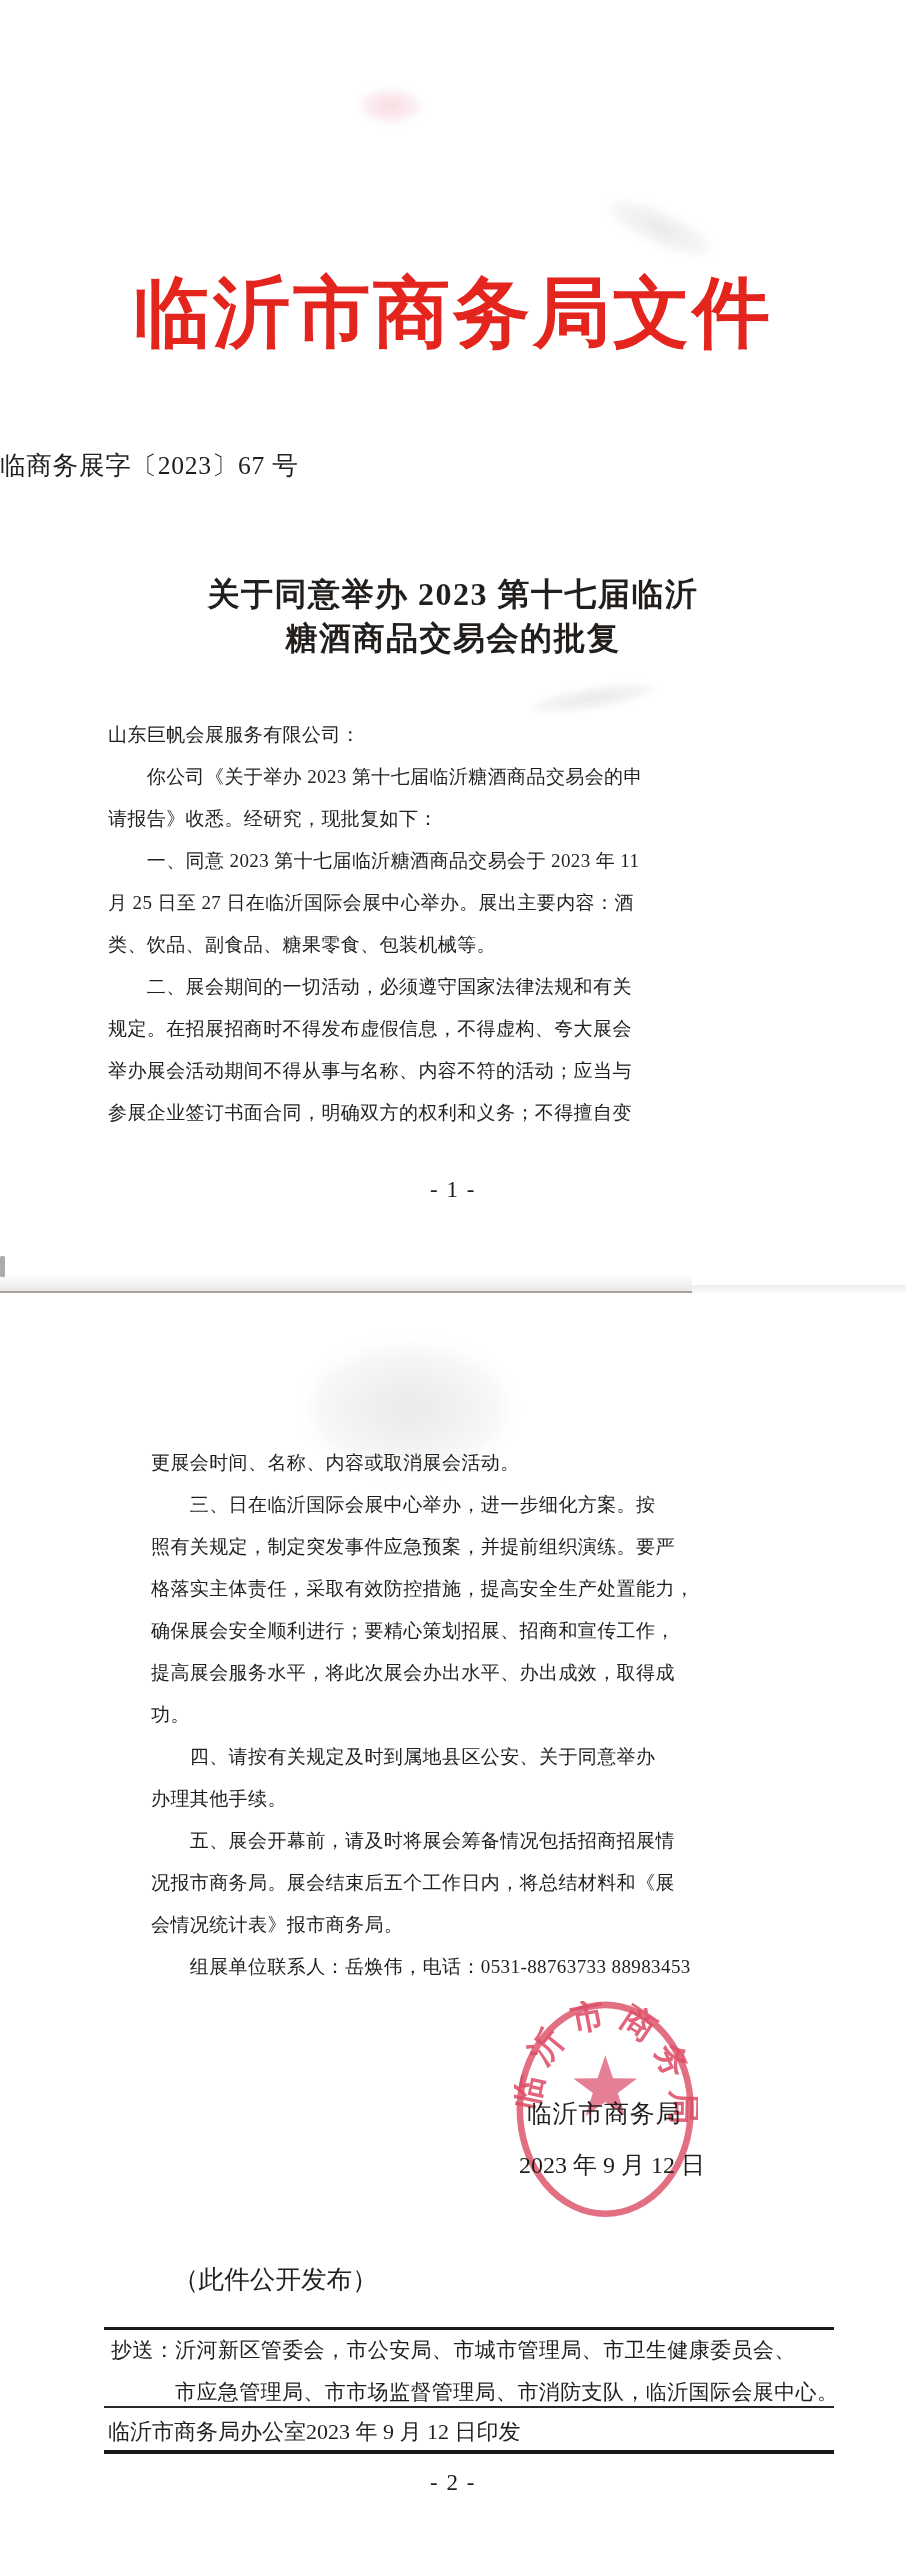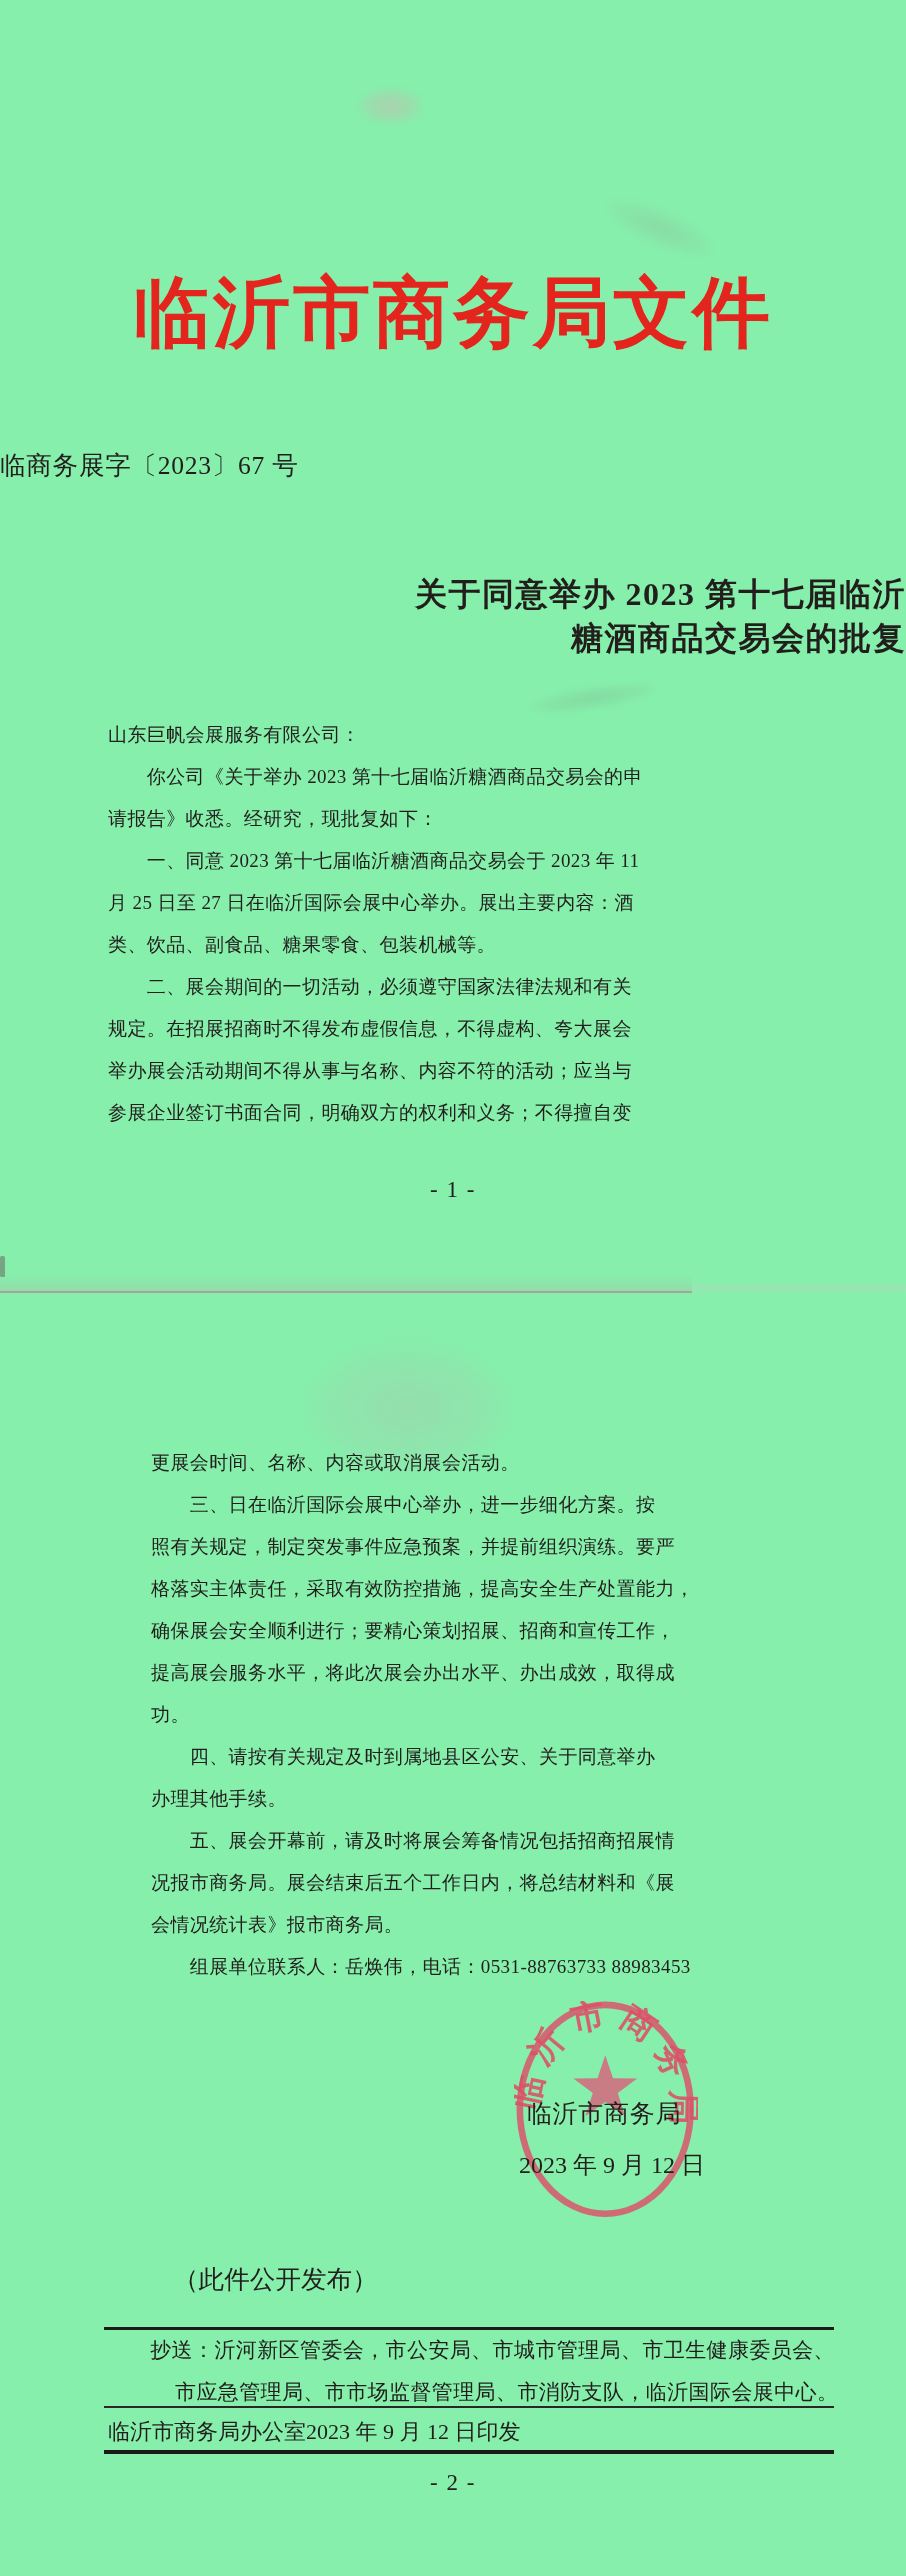--- a/index.html
+++ b/index.html
@@ -1,33 +1,33 @@
 <!DOCTYPE html>
 <html style="font-size:11.7px"><head>
 <meta charset="utf-8">
 <style>
   html,body{margin:0;padding:0;background:#e9e7e4;}
   .sheet{
     position:relative;width:906px;height:2576px;margin:0 auto;
-    background:#86efac;overflow:hidden;
+    background:#ffffff;overflow:hidden;
     font-family:"Liberation Serif", serif;color:#211e1c;
   }
   .abs{position:absolute;}
   
   .red-head{
     top:257px;left:0;width:100%;text-align:center;margin:0;
     font-size:77px;font-weight:bold;letter-spacing:2.9px;line-height:110px;
     font-family:"DejaVu Serif", serif;
   }
   .doc-no{
     top:447px;left:0;width:100%;
     font-size:25.6px;line-height:37px;letter-spacing:0.7px;
   }
   .doc-title{
-    top:572px;left:0;width:100%;text-align:right;
+    top:572px;left:0;width:100%;text-align:center;
     font-size:32px;font-weight:bold;line-height:44px;letter-spacing:1.5px;
   }
   .body-block{left:108px;width:731px;}
   .body1{top:714px;}
   .body2{top:1442px;margin-left:43px;}
   .bline{
     height:42px;line-height:42px;font-size:19px;white-space:nowrap;
     letter-spacing:0.4px;
   }
   .pagenum{
@@ -55,21 +55,21 @@
     top:2151px;left:466px;width:292px;text-align:center;z-index:2;
     font-size:24px;line-height:29px;
   }
   .public-note{top:2263px;left:173px;font-size:25.6px;line-height:34px;}
   
   .rule{left:104px;width:730px;background:#1c1a18;}
   .rule-top{top:2327px;height:2.9px;}
   .rule-mid{top:2406px;height:1.5px;background:#2a2826;}
   .rule-bot{top:2450px;height:3.7px;}
   .cc-lines{top:2334px;left:111px;width:724px;}
-  .cc-line{height:42px;line-height:32px;font-size:21px;white-space:nowrap;letter-spacing:0.4px;text-align:right;}
+  .cc-line{height:42px;line-height:32px;font-size:21px;white-space:nowrap;letter-spacing:0.4px;}
   .cc-line:nth-child(2){padding-left:64px;}
   .footer-row{
     top:2417px;left:108px;width:690px;display:flex;justify-content:flex-start;
     font-size:22px;line-height:29px;
   }
   
   .artifact{pointer-events:none;}
   .smudge-pink{
     top:89px;left:360px;width:61px;height:34px;border-radius:50%;
     background:radial-gradient(ellipse at center, rgba(236,158,176,0.38), rgba(236,158,176,0));

